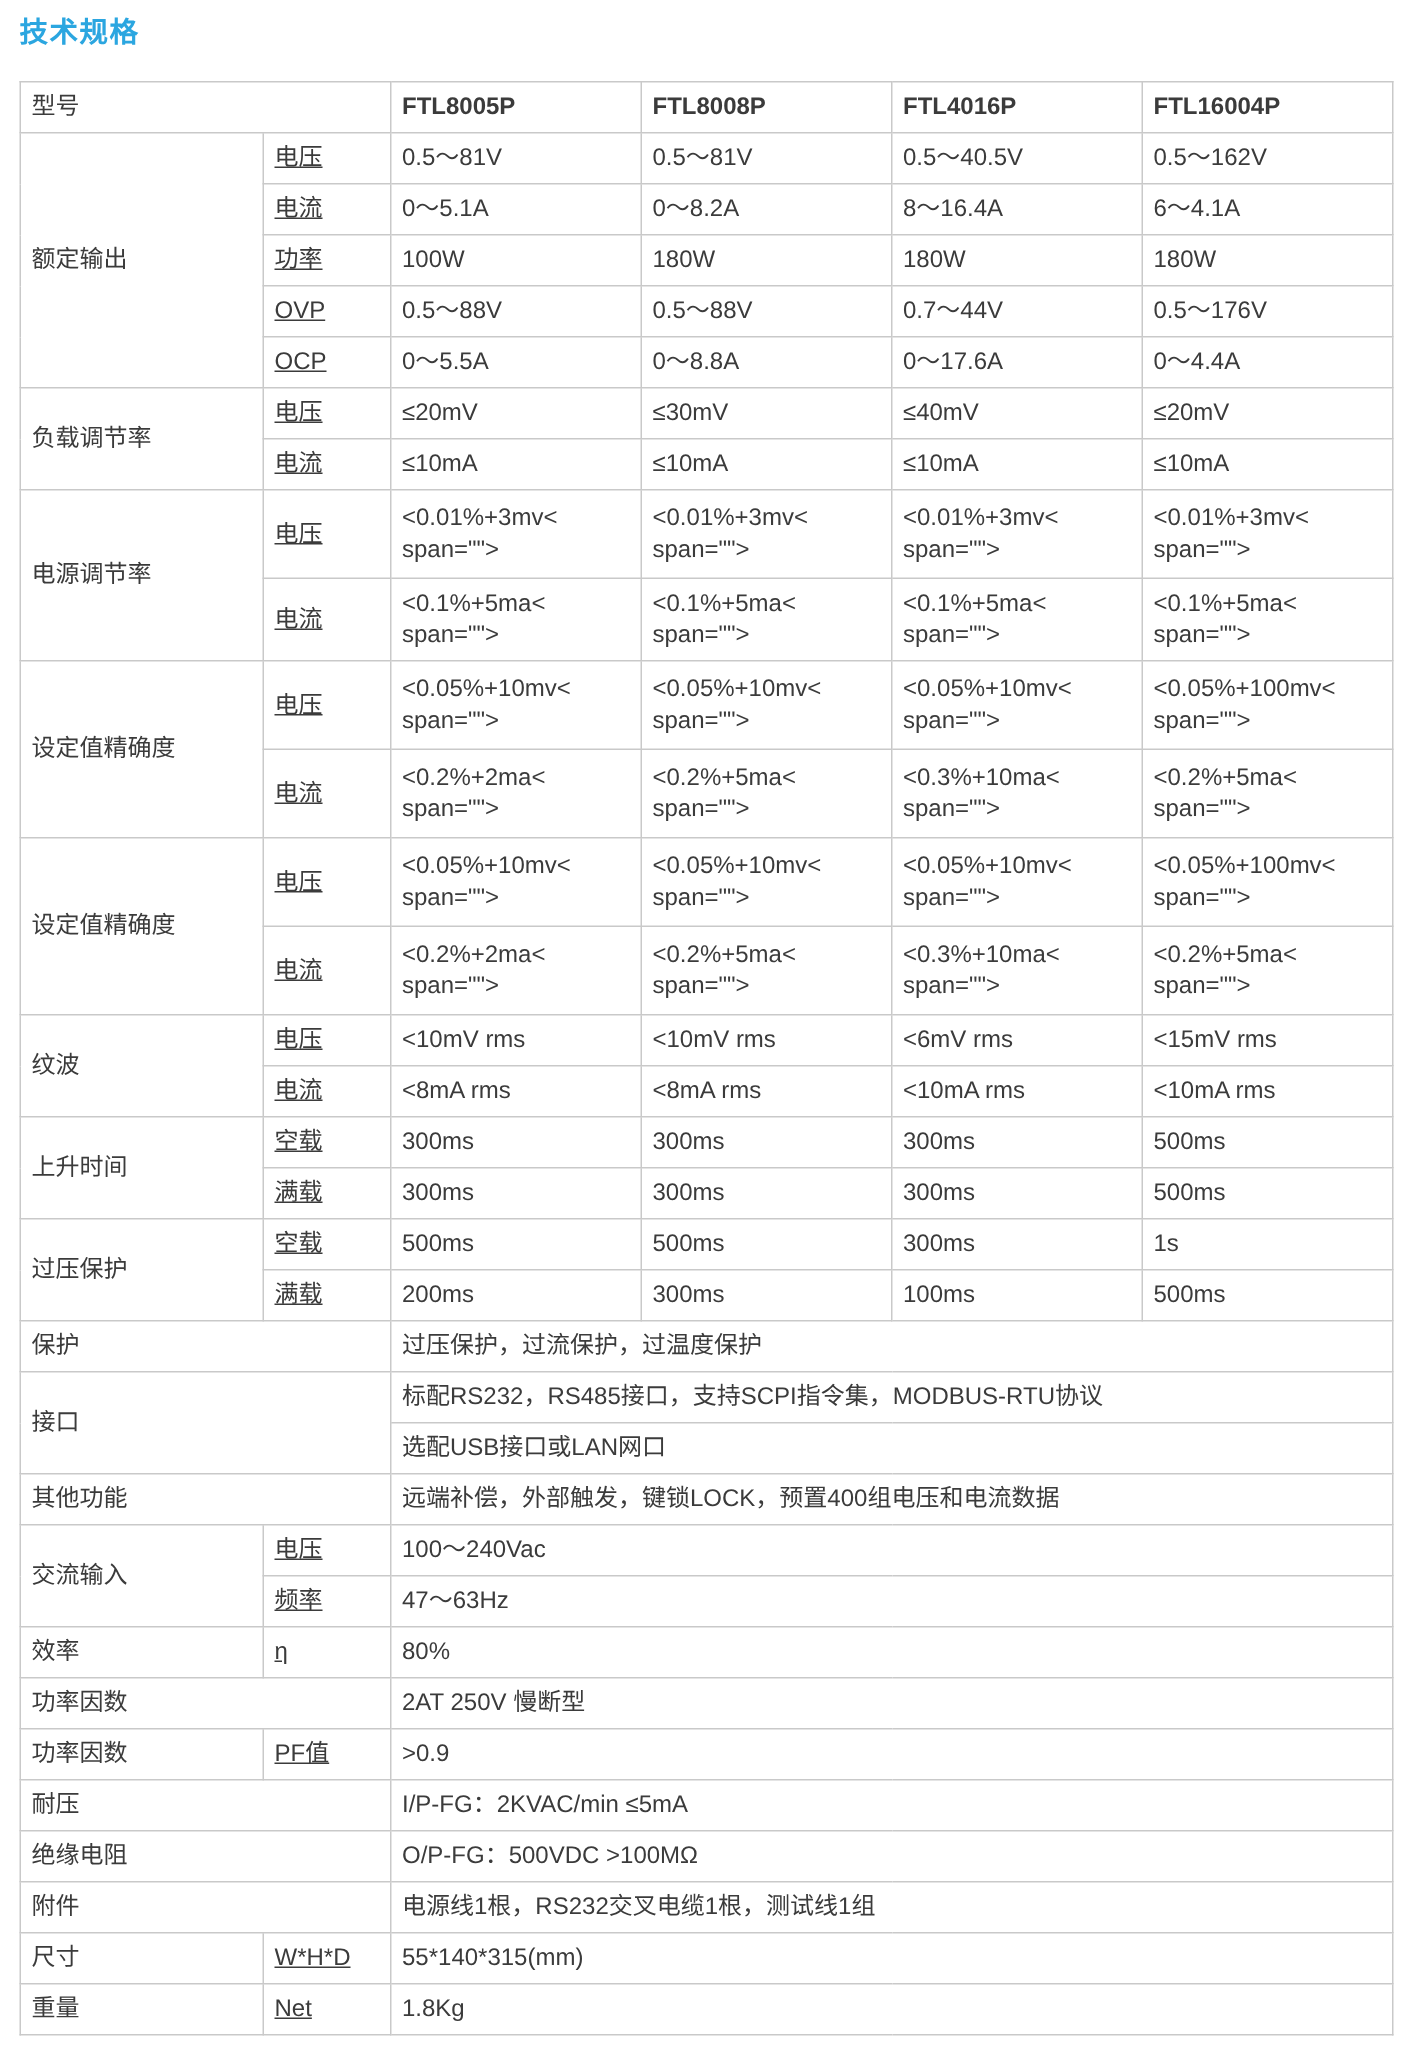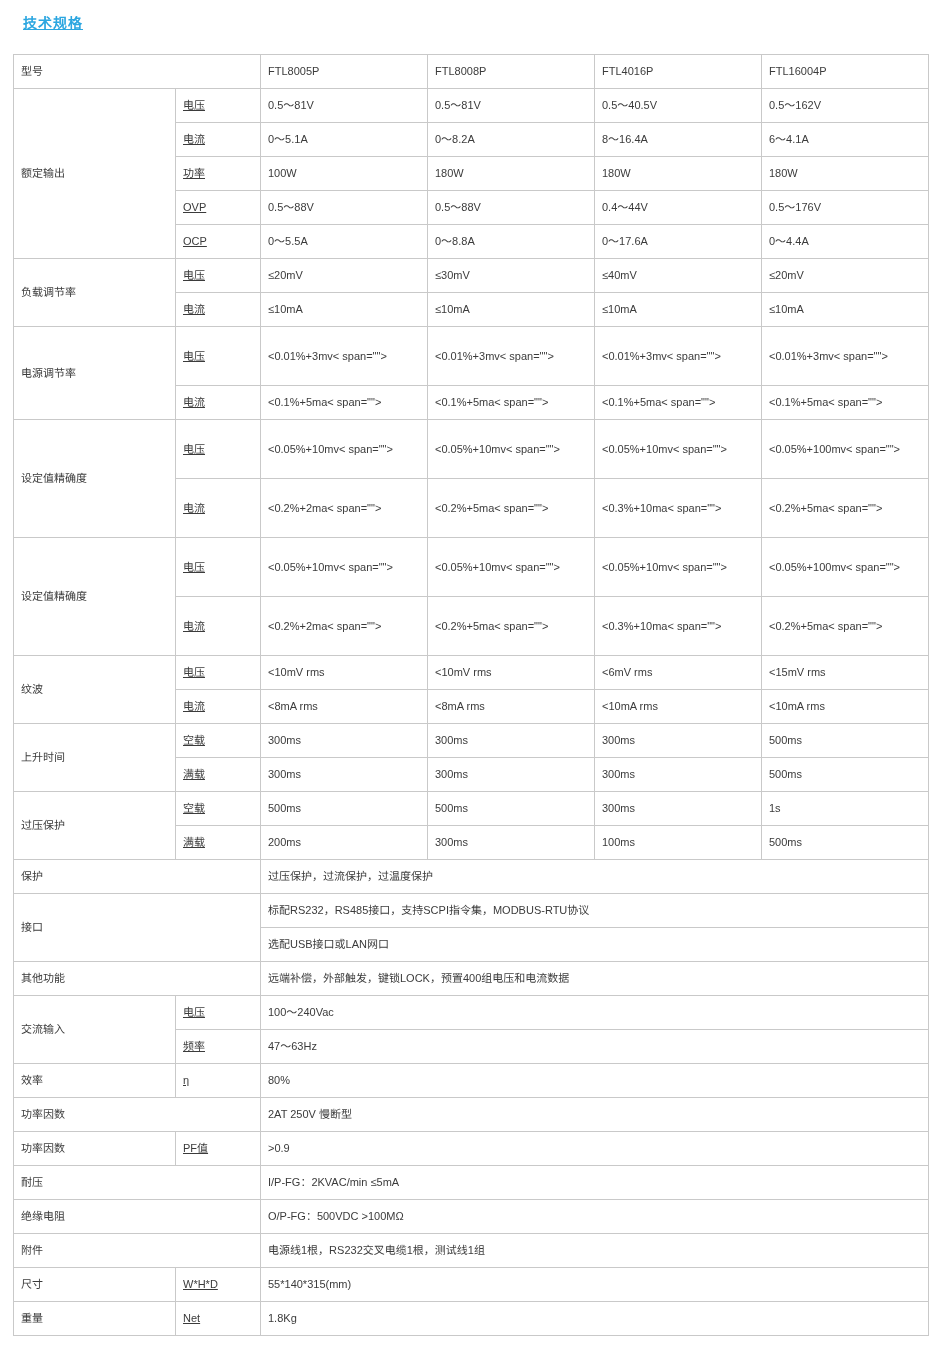--- a/index.html
+++ b/index.html
@@ -16,47 +16,46 @@
     overflow: hidden;
   }
   .page {
     position: relative;
     width: 942px;
     height: 1371px;
     box-sizing: border-box;
     padding: 0 13px;
   }
   .page-title {
-    font-size: 14px;
+    font-size: 19px;
     font-weight: bold;
     color: #2ba6e0;
     letter-spacing: 1px;
-    margin: 9px 0 0 10px;
+    margin: 9px 0 0 0;
     line-height: 28px;
-    text-decoration: underline;
   }
   table.spec {
     border-collapse: collapse;
     width: 916px;
     margin-top: 17px;
     table-layout: fixed;
-    font-size: 11px;
+    font-size: 16px;
   }
   table.spec td {
     border: 1px solid #c9c9c9;
     padding: 6px 8px 6px 7px;
     vertical-align: middle;
     line-height: 21px;
     color: #3b3b3b;
     word-break: break-word;
     white-space: normal;
   }
   td.lbl1 { width: 162px; }
   td.lbl2 { width: 85px; text-decoration: underline; }
-  td.val  { width: 167px; }
+  td.val  { width: 167px; font-weight: bold; }
   .two-line { line-height: 30px; }
   .cell-tall { height: 46px; }
   .nowrap { white-space: nowrap; }
   .wide-val { width: 669px; margin-left: 16px; }
 </style>
 </head>
 <body>
 
 <div class="page">
 
@@ -100,21 +99,21 @@
         <td class="lbl2">功率</td>
         <td>100W</td>
         <td>180W</td>
         <td>180W</td>
         <td>180W</td>
       </tr>
       <tr>
         <td class="lbl2">OVP</td>
         <td>0.5～88V</td>
         <td>0.5～88V</td>
-        <td>0.4～44V</td>
+        <td>0.7～44V</td>
         <td>0.5～176V</td>
       </tr>
       <tr>
         <td class="lbl2">OCP</td>
         <td>0～5.5A</td>
         <td>0～8.8A</td>
         <td>0～17.6A</td>
         <td>0～4.4A</td>
       </tr>
 

